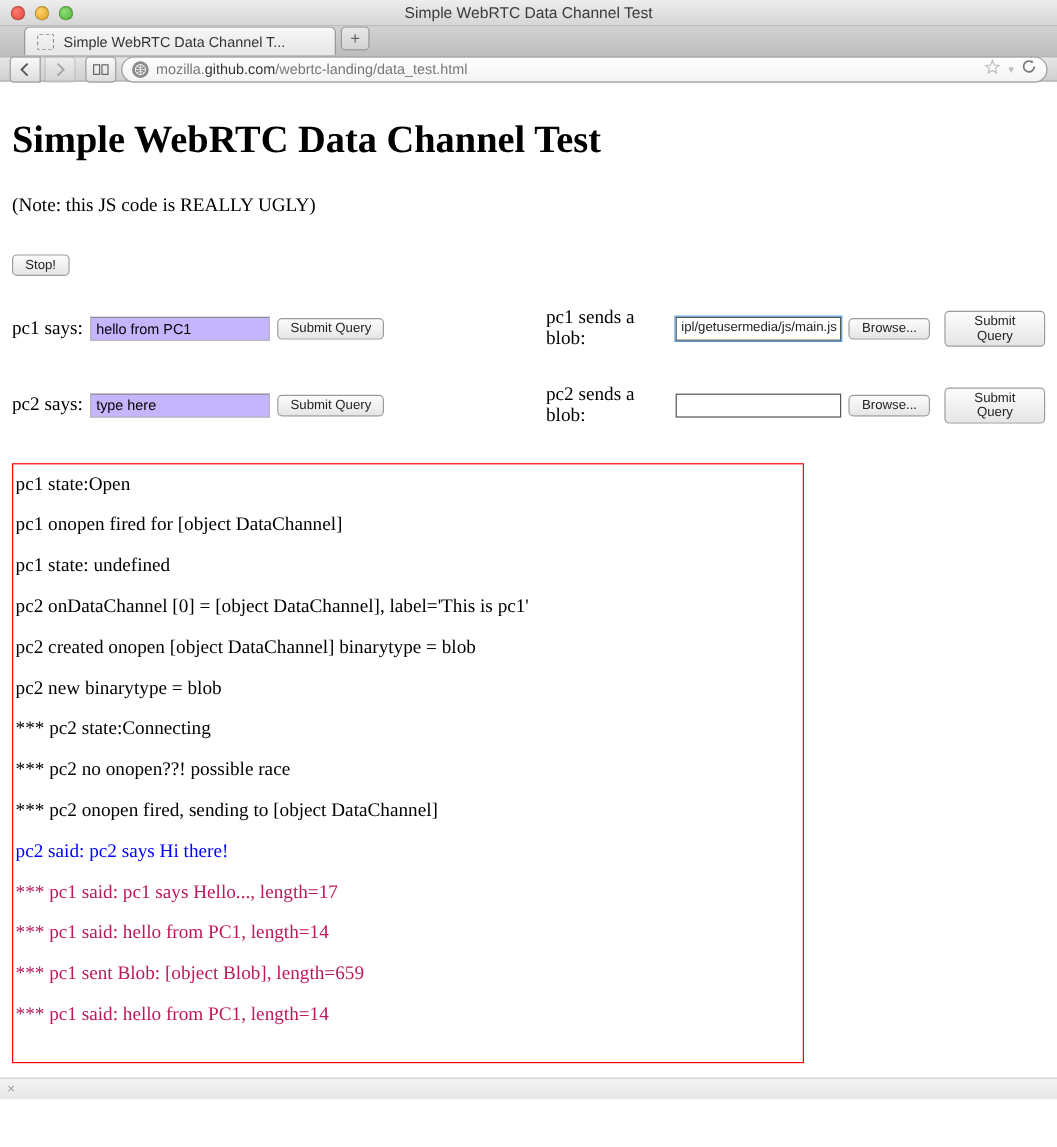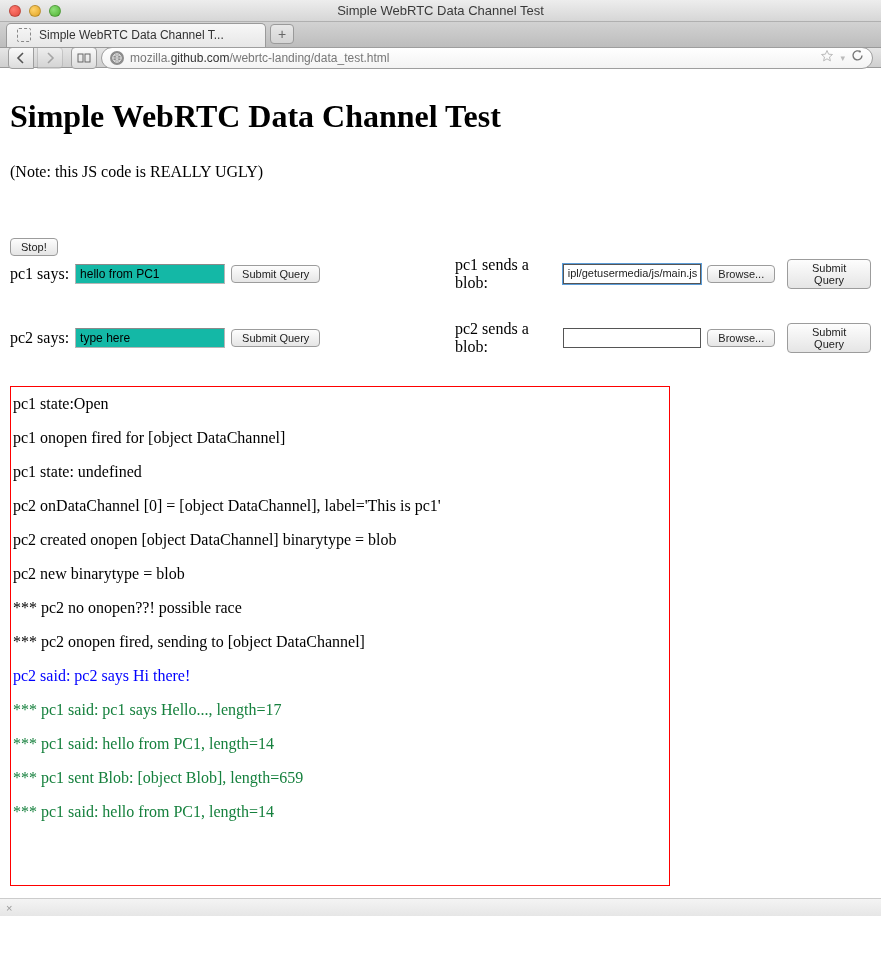--- a/index.html
+++ b/index.html
@@ -44,22 +44,22 @@
       font-size: 13px;
       color: #3a3a3a;
       pointer-events: none;
     }
     
     .tabstrip {
       height: 26px;
       background: linear-gradient(to bottom, #d2d2d2, #bdbdbd);
       border-bottom: 1px solid #9a9a9a;
       display: flex;
-      align-items: center;
-      padding-left: 6px;
+      align-items: flex-start;
+      padding-left: 20px;
       gap: 4px;
     }
     .tab {
       height: 24px;
       min-width: 260px;
       background: linear-gradient(to bottom, #f7f7f7, #e7e7e7);
       border: 1px solid #9a9a9a;
       border-bottom: none;
       border-top-left-radius: 5px;
       border-top-right-radius: 5px;
@@ -151,33 +151,34 @@
       font-family: "Times New Roman", Times, serif;
     }
     h1 {
       font-size: 32px;
       font-weight: bold;
       margin-top: 18px;
       margin-bottom: 28px;
     }
     .note {
       font-size: 16px;
-      margin-bottom: 56px;
+      margin-bottom: 30px;
     }
     .form-btn {
       font-family: "Lucida Grande","Helvetica Neue",Arial,sans-serif;
       font-size: 11px;
       padding: 2px 10px;
       background: linear-gradient(to bottom,#fdfdfd,#e5e5e5);
       border: 1px solid #9c9c9c;
       border-radius: 4px;
       color: #222;
       cursor: default;
     }
     .stop-row {
+      margin-bottom: 26px;
     }
     .rows {
       display: grid;
       grid-template-columns: 435px 1fr;
       row-gap: 28px;
       column-gap: 10px;
       align-items: center;
     }
     .cell {
       display: flex;
@@ -186,21 +187,21 @@
       font-size: 16px;
     }
     .text-input {
       font-family: "Lucida Grande",Arial,sans-serif;
       font-size: 12px;
       padding: 2px 4px;
       border: 1px solid #b6b6b6;
       border-top-color: #8a8a8a;
       width: 150px;
       height: 20px;
-      background: #14b8a6;
+      background: #c4b5fd;
     }
     .file-display {
       font-family: "Lucida Grande",Arial,sans-serif;
       font-size: 11px;
       width: 150px;
       height: 20px;
       border: 1px solid #555;
       background: #fff;
       padding: 2px 4px;
       overflow: hidden;
@@ -220,21 +221,21 @@
       padding: 0 2px;
       font-size: 16px;
     }
     .logbox::-webkit-scrollbar { width: 14px; }
     .logbox::-webkit-scrollbar-track { background: #fafafa; }
     .logbox::-webkit-scrollbar-thumb { background: #c2c2c2; border-radius: 7px; border: 3px solid #fafafa; }
     .log-line {
       padding: 8px 0;
     }
     .log-blue { color: #0000ff; }
-    .log-red  { color: #15803d; }
+    .log-red  { color: #be185d; }
     
     .statusbar {
       height: 18px;
       border-top: 1px solid #ccc;
       background: linear-gradient(to bottom,#f4f4f4,#e6e6e6);
       display: flex;
       align-items: center;
       padding-left: 6px;
       font-family: "Lucida Grande",sans-serif;
       font-size: 11px;
@@ -338,20 +339,21 @@
     </div>
   </div>
 
   <div class="logbox" id="logbox">
       <div class="log-line ">pc1 state:Open</div>
       <div class="log-line ">pc1 onopen fired for [object DataChannel]</div>
       <div class="log-line ">pc1 state: undefined</div>
       <div class="log-line ">pc2 onDataChannel [0] = [object DataChannel], label='This is pc1'</div>
       <div class="log-line ">pc2 created onopen [object DataChannel] binarytype = blob</div>
       <div class="log-line ">pc2 new binarytype = blob</div>
+      <div class="log-line ">*** pc2 state:Connecting</div>
       <div class="log-line ">*** pc2 no onopen??! possible race</div>
       <div class="log-line ">*** pc2 onopen fired, sending to [object DataChannel]</div>
       <div class="log-line log-blue">pc2 said: pc2 says Hi there!</div>
       <div class="log-line log-red">*** pc1 said: pc1 says Hello..., length=17</div>
       <div class="log-line log-red">*** pc1 said: hello from PC1, length=14</div>
       <div class="log-line log-red">*** pc1 sent Blob: [object Blob], length=659</div>
       <div class="log-line log-red">*** pc1 said: hello from PC1, length=14</div>
     </div>
 </div>
 

